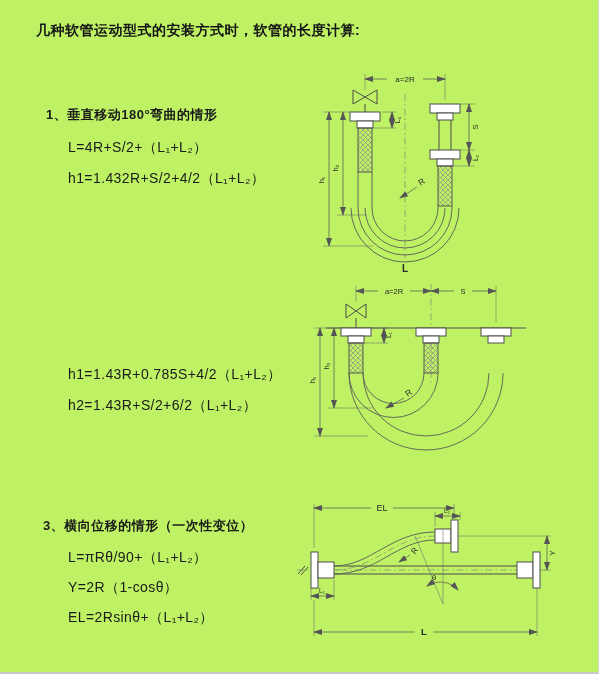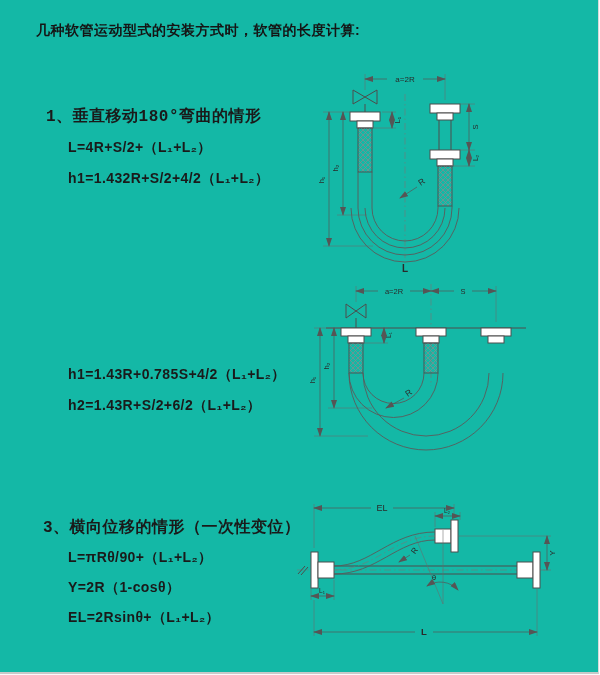--- a/index.html
+++ b/index.html
@@ -2,36 +2,35 @@
 <html><head>
 <meta charset="utf-8">
 <style>
   html,body{margin:0;padding:0;}
   body{
     width:600px;height:675px;background:#fbfbfb;
     font-family:"Liberation Sans","DejaVu Sans",sans-serif;
     color:#1c1c1c;overflow:hidden;
   }
   .page{
-    position:relative;width:598px;height:672px;background:#14b8a6;
+    position:relative;width:598px;height:672px;background:#bef264;
     border-right:1px solid #d9d9d9;border-bottom:2px solid #c9c9c9;
   }
   .title{
     position:absolute;left:36px;top:22px;
     font-size:14px;font-weight:bold;letter-spacing:0.5px;color:#151515;
   }
   .sec-heading{
     position:absolute;
-    font-size:16px;font-weight:bold;letter-spacing:0.5px;color:#1a1a1a;
+    font-size:13px;font-weight:bold;letter-spacing:0.5px;color:#1a1a1a;
     white-space:nowrap;
-    font-family:Liberation Mono, monospace;
   }
   .formula{
     position:absolute;left:68px;
-    font-size:14px;font-weight:bold;letter-spacing:0.4px;color:#1a1a1a;
+    font-size:14px;font-weight:normal;letter-spacing:0.4px;color:#1a1a1a;
     white-space:nowrap;
   }
   svg{position:absolute;overflow:visible;}
   svg text{fill:#2a2a2a;font-family:"Liberation Sans","DejaVu Sans",sans-serif;}
   .ol{stroke:#4c4c4c;stroke-width:1;fill:none;}           
   .of{stroke:#4c4c4c;stroke-width:1;fill:#ffffff;}        
   .arc{stroke:#5a5a5a;stroke-width:0.9;fill:none;}
   .dl{stroke:#555;stroke-width:0.7;fill:none;}             
   .xl{stroke:#6a6a6a;stroke-width:0.55;fill:none;}         
   .cl{stroke:#777;stroke-width:0.6;fill:none;stroke-dasharray:7 3 1.5 3;}

